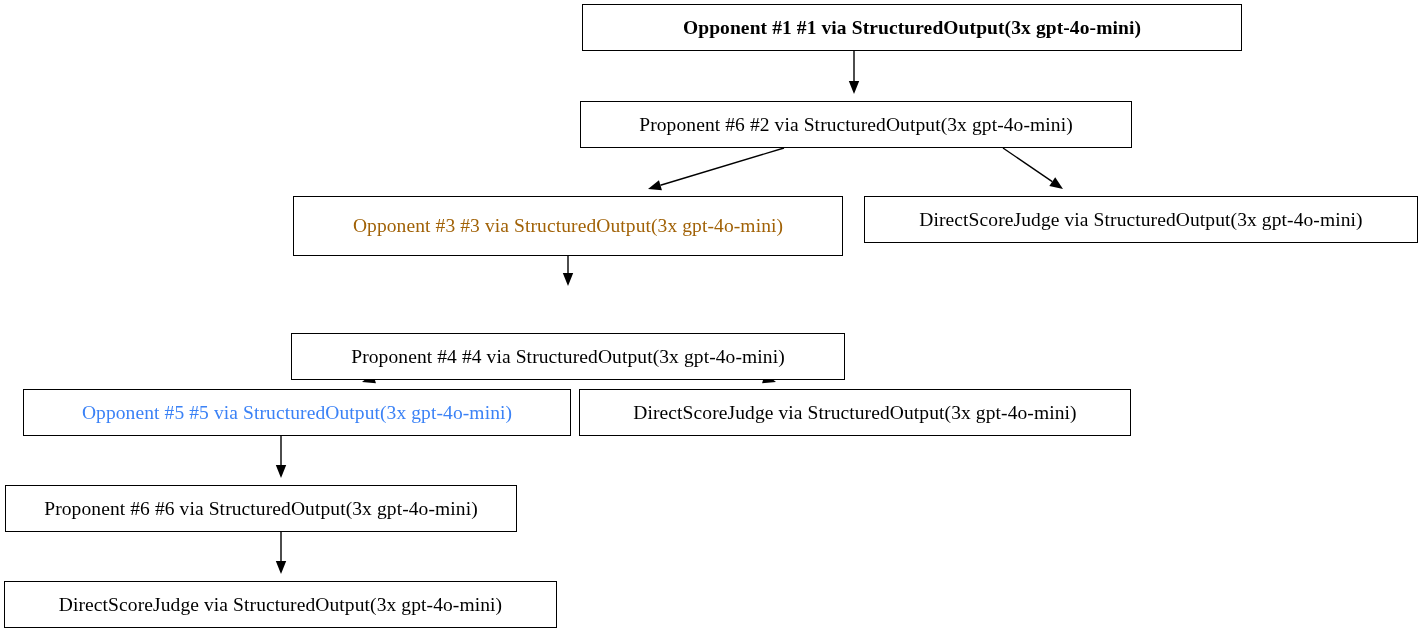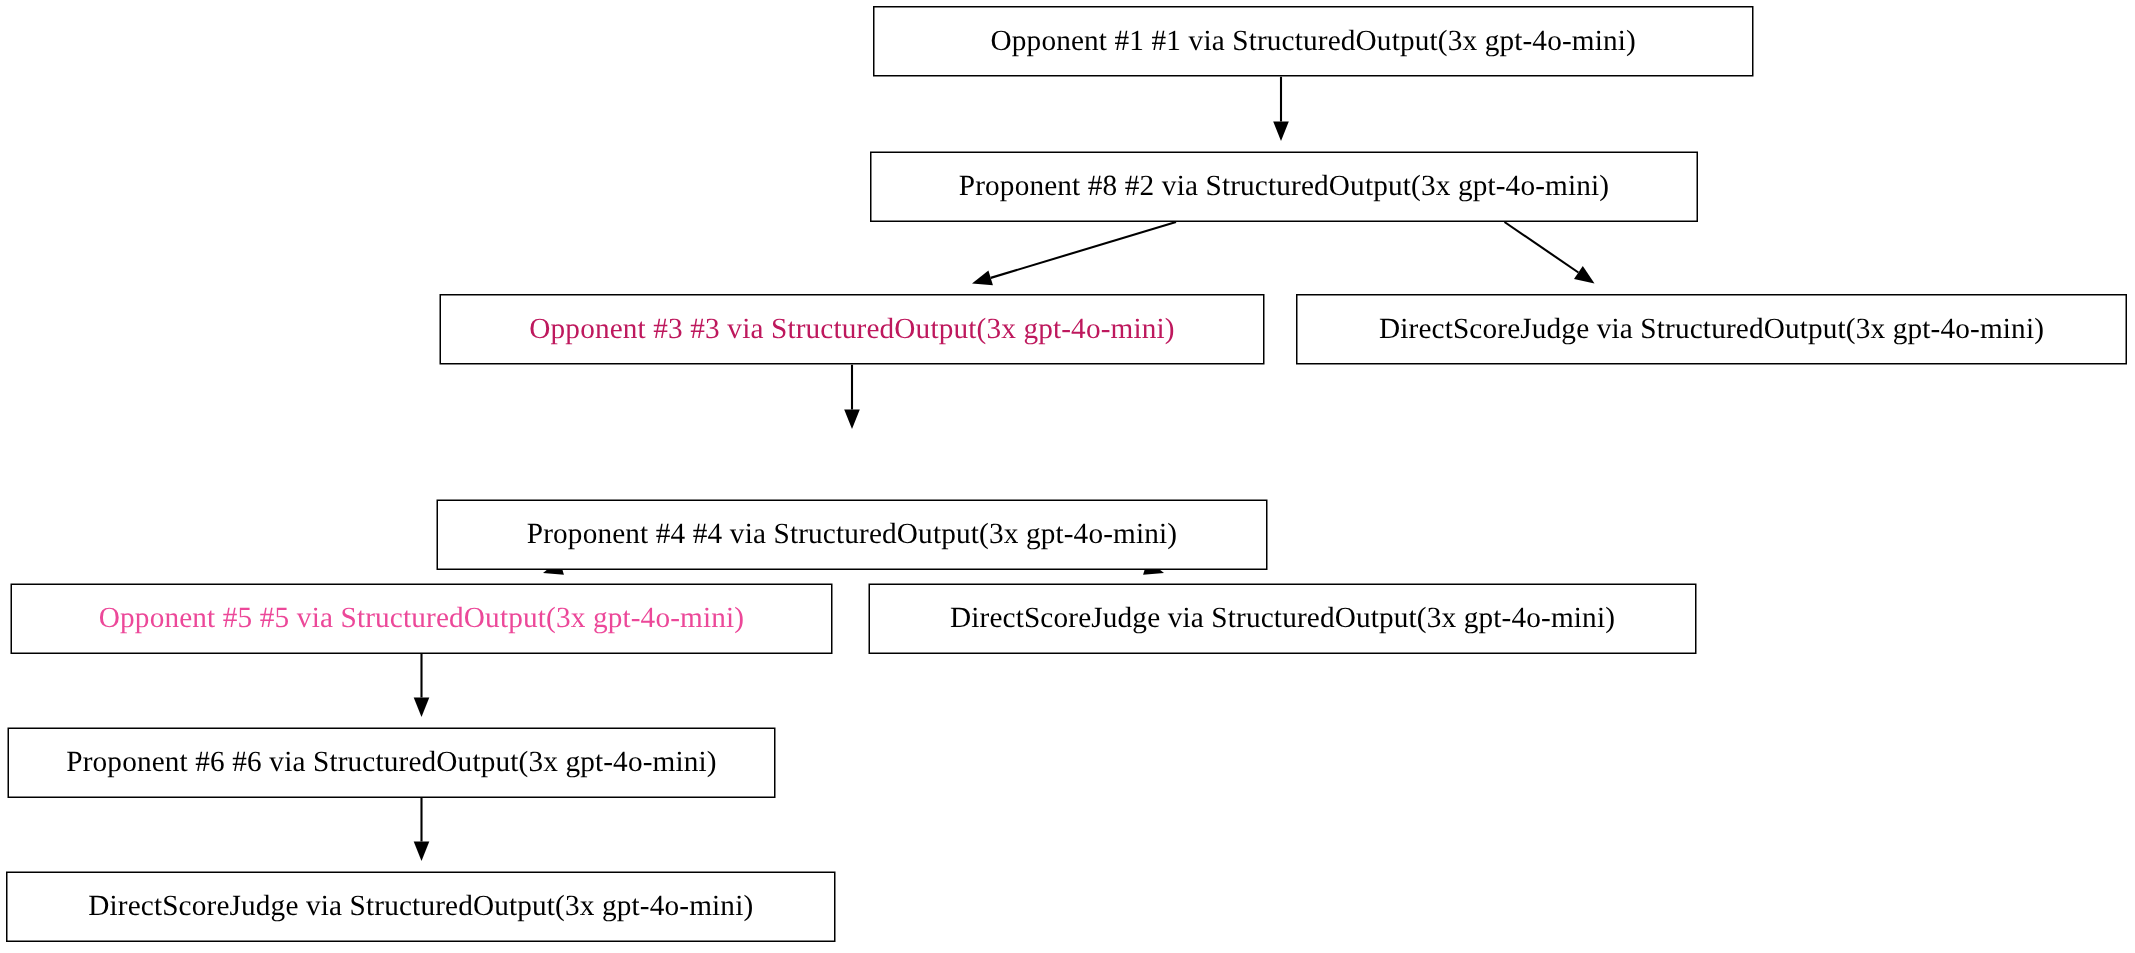--- a/index.html
+++ b/index.html
@@ -72,24 +72,24 @@
         <line x1="281" y1="436" x2="281" y2="465" stroke="#000000" stroke-width="1.4"></line>
         <polygon points="281,478 275.8,465 286.2,465" fill="#000000"></polygon>
       </g>
       <g>
         <line x1="281" y1="532" x2="281" y2="561" stroke="#000000" stroke-width="1.4"></line>
         <polygon points="281,574 275.8,561 286.2,561" fill="#000000"></polygon>
       </g>
     </svg>
 
   <div id="nodes">
-      <div class="node" style="left: 582px; top: 4px; width: 587px; height: 47px; border-color: rgb(0, 0, 0); color: rgb(0, 0, 0);">Opponent #1 #1 via StructuredOutput(3x gpt-4o-mini)</div>
-      <div class="node" style="left: 580px; top: 101px; width: 552px; height: 47px; border-color: rgb(0, 0, 0); color: rgb(0, 0, 0);">Proponent #8 #2 via StructuredOutput(3x gpt-4o-mini)</div>
-      <div class="node" style="left: 293px; top: 196px; width: 550px; height: 47px; border-color: rgb(0, 0, 0); color: #be185d;">Opponent #3 #3 via StructuredOutput(3x gpt-4o-mini)</div>
+      <div class="node" style="left: 582px; top: 4px; width: 660px; height: 47px; border-color: rgb(0, 0, 0); color: rgb(0, 0, 0); font-weight: bold;">Opponent #1 #1 via StructuredOutput(3x gpt-4o-mini)</div>
+      <div class="node" style="left: 580px; top: 101px; width: 552px; height: 47px; border-color: rgb(0, 0, 0); color: rgb(0, 0, 0);">Proponent #6 #2 via StructuredOutput(3x gpt-4o-mini)</div>
+      <div class="node" style="left: 293px; top: 196px; width: 550px; height: 60px; border-color: rgb(0, 0, 0); color: #a16207;">Opponent #3 #3 via StructuredOutput(3x gpt-4o-mini)</div>
       <div class="node" style="left: 864px; top: 196px; width: 554px; height: 47px; border-color: rgb(0, 0, 0); color: rgb(0, 0, 0);">DirectScoreJudge via StructuredOutput(3x gpt-4o-mini)</div>
       <div class="node" style="left: 291px; top: 293px; width: 554px; height: 47px; border-color: rgb(0, 0, 0); color: rgb(0, 0, 0); margin-top: 40px;">Proponent #4 #4 via StructuredOutput(3x gpt-4o-mini)</div>
-      <div class="node" style="left: 7px; top: 389px; width: 548px; height: 47px; border-color: rgb(0, 0, 0); color: #ec4899;">Opponent #5 #5 via StructuredOutput(3x gpt-4o-mini)</div>
+      <div class="node" style="left: 23px; top: 389px; width: 548px; height: 47px; border-color: rgb(0, 0, 0); color: #3b82f6;">Opponent #5 #5 via StructuredOutput(3x gpt-4o-mini)</div>
       <div class="node" style="left: 579px; top: 389px; width: 552px; height: 47px; border-color: rgb(0, 0, 0); color: rgb(0, 0, 0);">DirectScoreJudge via StructuredOutput(3x gpt-4o-mini)</div>
       <div class="node" style="left: 5px; top: 485px; width: 512px; height: 47px; border-color: rgb(0, 0, 0); color: rgb(0, 0, 0);">Proponent #6 #6 via StructuredOutput(3x gpt-4o-mini)</div>
       <div class="node" style="left: 4px; top: 581px; width: 553px; height: 47px; border-color: rgb(0, 0, 0); color: rgb(0, 0, 0);">DirectScoreJudge via StructuredOutput(3x gpt-4o-mini)</div>
     </div>
 
 </div>
 
 </body></html>

